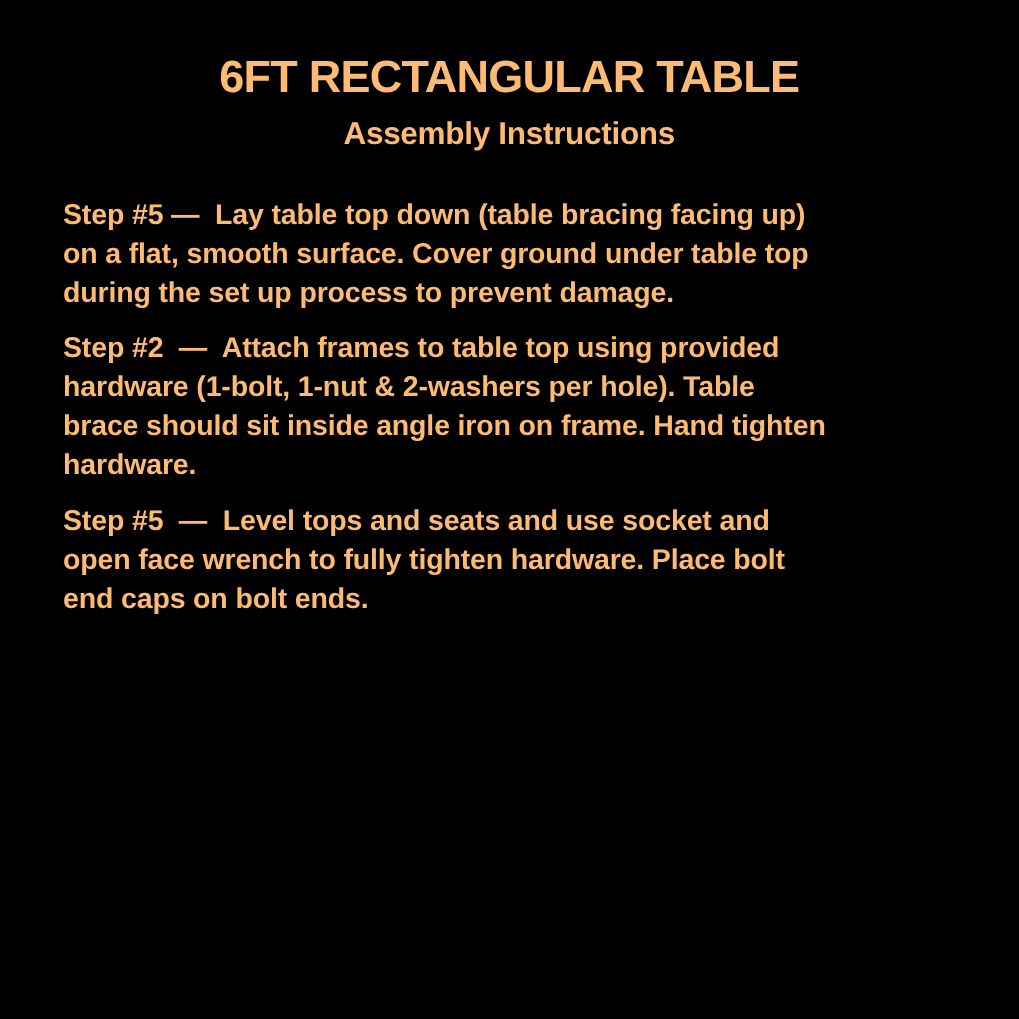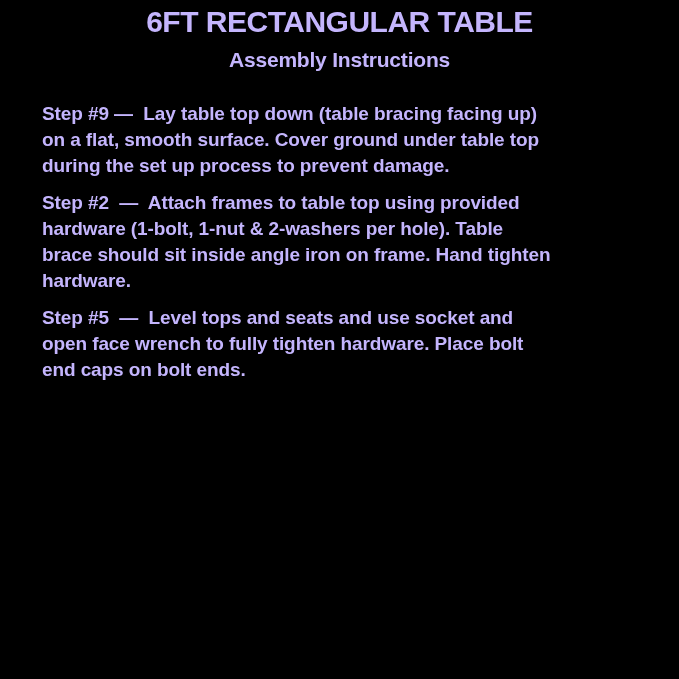--- a/index.html
+++ b/index.html
@@ -5,25 +5,26 @@
   html, body {
     margin: 0;
     padding: 0;
     background: #000000;
   }
   .card {
     position: relative;
     width: 679px;
     height: 679px;
     background: #000000;
-    color: #c4b5fd;
+    color: #fdba74;
     font-family: "Liberation Sans", sans-serif;
     font-weight: 700;
     box-sizing: border-box;
     overflow: hidden;
+    padding-top: 30px;
   }
   .title {
     text-align: center;
     font-size: 30px;
     line-height: 44px;
     letter-spacing: -0.5px;
     font-weight: 700;
   }
   .subtitle {
     text-align: center;
@@ -49,21 +50,21 @@
     margin-bottom: 4px;
   }
 </style>
 </head>
 <body>
 
 <div class="card">
   <div class="title">6FT RECTANGULAR TABLE</div>
   <div class="subtitle">Assembly Instructions</div>
   <div class="steps">
-    <p class="step">Step #9 —  Lay table top down (table bracing facing up)
+    <p class="step">Step #5 —  Lay table top down (table bracing facing up)
 on a flat, smooth surface. Cover ground under table top
 during the set up process to prevent damage.</p>
     <p class="step">Step #2  —  Attach frames to table top using provided
 hardware (1-bolt, 1-nut &amp; 2-washers per hole). Table
 brace should sit inside angle iron on frame. Hand tighten
 hardware.</p>
     <p class="step">Step #5  —  Level tops and seats and use socket and
 open face wrench to fully tighten hardware. Place bolt
 end caps on bolt ends.</p>
   </div>

